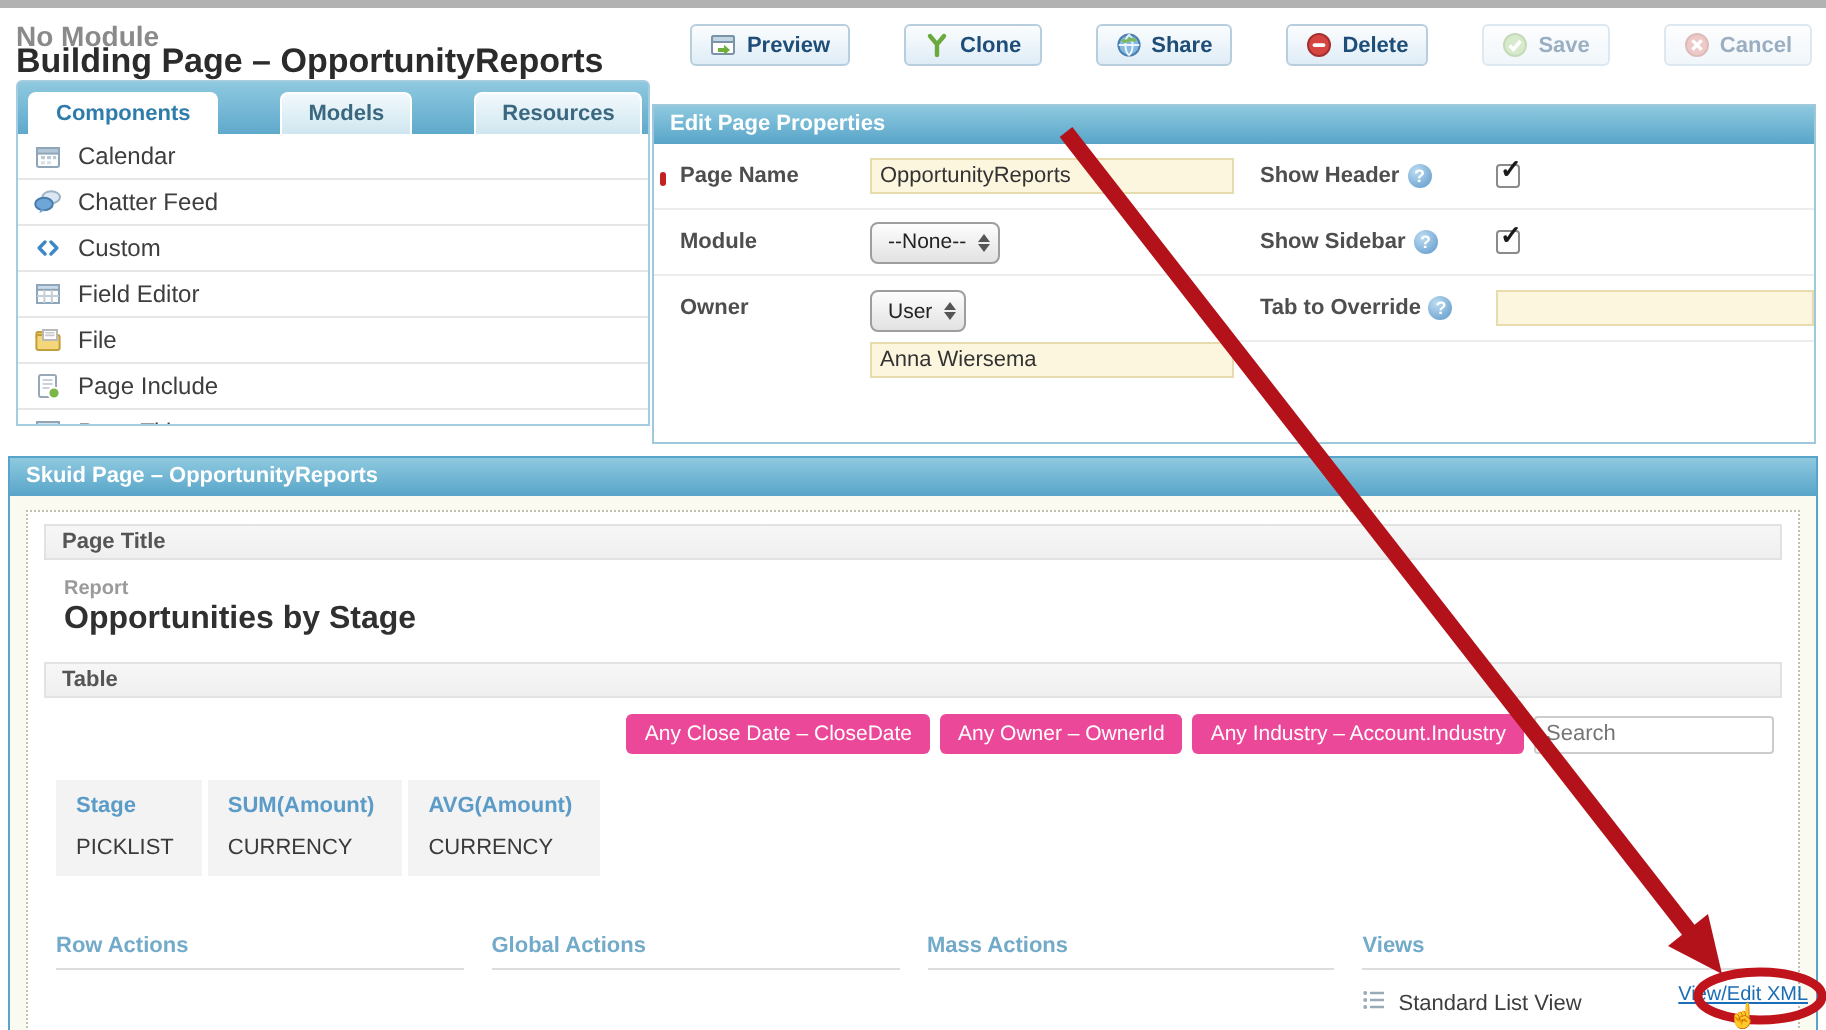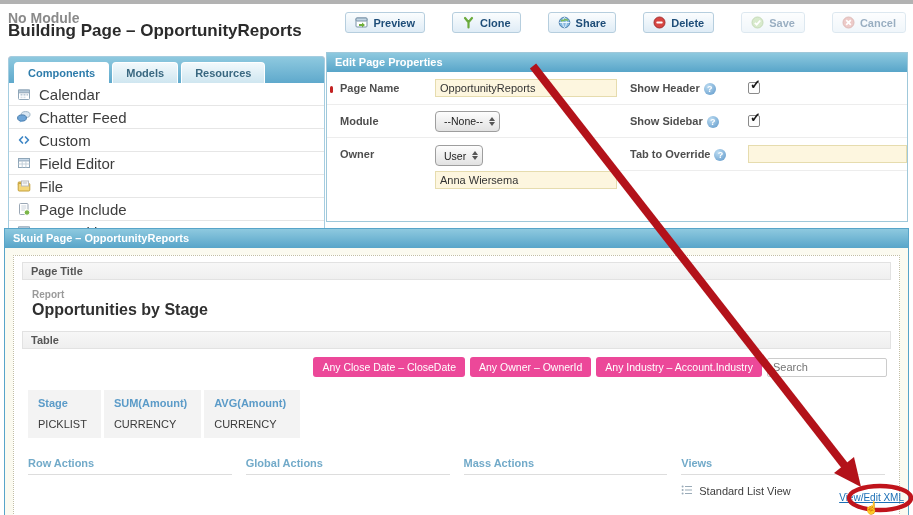--- a/index.html
+++ b/index.html
@@ -11,30 +11,30 @@
   .module-label { position:absolute; left:8px; top:10px; font-size:14px; font-weight:bold; color:#8a8a8a; }
   .page-title { position:absolute; left:8px; top:21px; font-size:17px; font-weight:bold; color:#2b2b2b; }
   .toolbar { position:absolute; top:12px; right:7px; display:flex; gap:5px; }
   .tb-btn { display:flex; align-items:center; gap:5px; padding:3px 9px; font-size:11px; font-weight:bold;
             color:#1e4d78; background:linear-gradient(#fbfdfe,#dfecf6); border:1px solid #b6cede;
             border-radius:3px; cursor:pointer; font-family:inherit;margin-left:22px; }
   .tb-btn.disabled { opacity:.45; cursor:default; }
   .tb-btn .ic { display:inline-flex; width:13px; height:13px; }
 
   
-  .left-panel { position:absolute; left:8px; top:56px; width:317px; height:173px;
+  .left-panel { position:absolute; left:8px; top:40px; width:317px; height:173px;
                 border:1px solid #a5cde0; background:#fca5a5; overflow:hidden; border-radius:3px 3px 0 0; }
   .tabbar { height:26px; background:linear-gradient(#8ec9df,#5fa9cc); display:flex; align-items:flex-end;
             padding:4px 0 0 5px; gap:3px; }
   .tab { font-size:11px; font-weight:bold; padding:4px 13px 4px; border-radius:4px 4px 0 0;
          border:1px solid #fff; border-bottom:none; cursor:pointer; }
   .tab.active { background:#fff; color:#2e7cab; }
-  .tab.inactive { background:linear-gradient(#f2f9fc,#cfe6f0); color:#3a6880; }
+  .tab.inactive { background:linear-gradient(#f2f9fc,#cfe6f0); color:#3a6880;margin-left:28px; }
   .comp-item { height:23px; display:flex; align-items:center; gap:8px; padding-left:8px;
-               border-bottom:1px solid #e6e6e6; font-size:15px; color:#3d3d3d; background:#fff; cursor:pointer; }
+               border-bottom:1px solid #e6e6e6; font-size:12px; color:#3d3d3d; background:#fff; cursor:pointer; }
   .comp-item .cic { display:inline-flex; width:14px; height:14px; }
 
   
   .props-panel { position:absolute; left:326px; top:52px; width:582px; height:170px;
                  border:1px solid #9fc8da; background:#fff; }
   .panel-header { height:19px; background:linear-gradient(#8ec9df,#58a5c9); color:#fff; font-size:11px;
                   font-weight:bold; line-height:19px; padding-left:8px; }
   .props-cols { display:flex; }
   .props-col { width:50%; }
   .prop-row { display:flex; align-items:center; min-height:33px; border-bottom:1px solid #ededed;
@@ -71,21 +71,21 @@
   .report-title { margin:1px 0 12px 10px; font-size:16px; font-weight:bold; color:#303030; }
   .filter-row { display:flex; justify-content:flex-end; align-items:center; gap:5px; margin-top:8px; padding-right:4px; }
   .filter-btn { background:#ec4899; color:#fff; font-size:10.5px; font-weight:normal; padding:4px 9px;
                 border-radius:3px; border:none; cursor:pointer; font-family:inherit; }
   .search-input { width:120px; height:19px; border:1px solid #ccc; border-radius:2px; font-size:11px;
                   padding:1px 5px; color:#444; font-family:inherit; }
   .mini-table { display:flex; gap:3px; margin:13px 0 0 6px; }
   .mini-col { background:#f3f3f3; padding:7px 14px 8px 10px; }
   .mini-col .col-name { font-size:11px; font-weight:bold; color:#5b9bc8; margin-bottom:9px; cursor:pointer; }
   .mini-col .col-type { font-size:11px; color:#3a3a3a; }
-  .actions-row { display:flex; margin-top:19px; padding:0 6px; gap:14px; }
+  .actions-row { display:flex; margin-top:29px; padding:0 6px; gap:14px; }
   .action-col { flex:1; }
   .ac-header { font-size:11px; font-weight:bold; color:#72aac9; padding-bottom:5px; border-bottom:1px solid #ddd; }
   .views-item { display:flex; align-items:center; gap:6px; margin-top:9px; font-size:11px; color:#3d3d3d; cursor:pointer; }
 
   
   .xml-link { position:absolute; right:9px; top:492px; font-size:10px; color:#1a6eb5;
               text-decoration:underline; cursor:pointer; z-index:40; }
   .hand-cursor { position:absolute; right:34px; top:501px; font-size:12px; color:#3a3a3a; z-index:70; }
 
   

